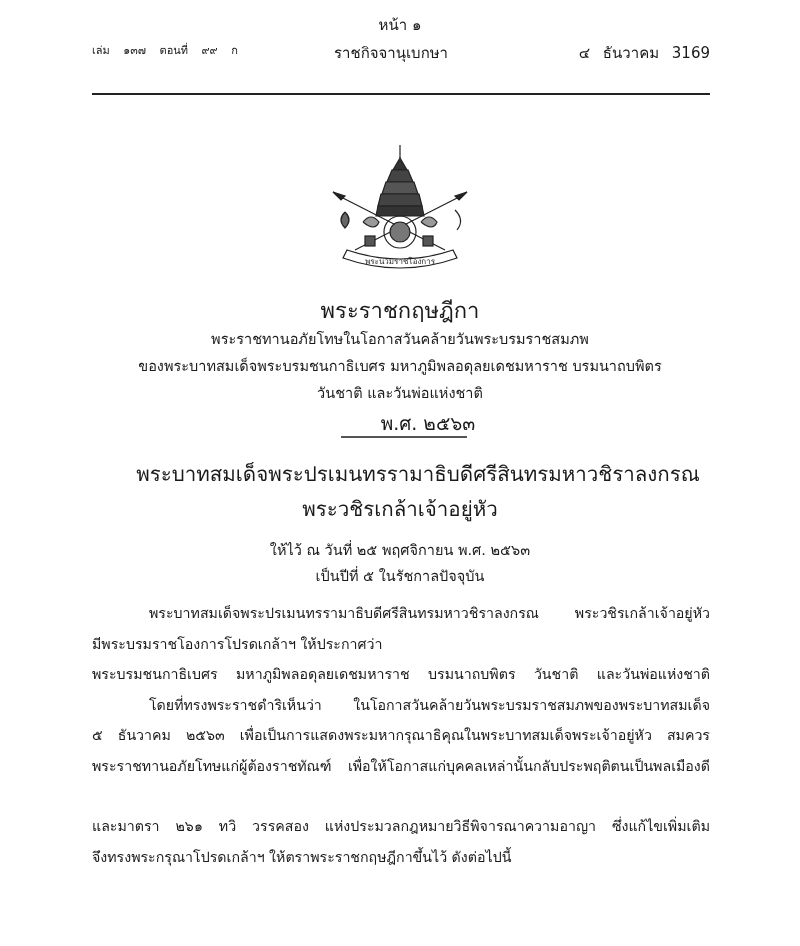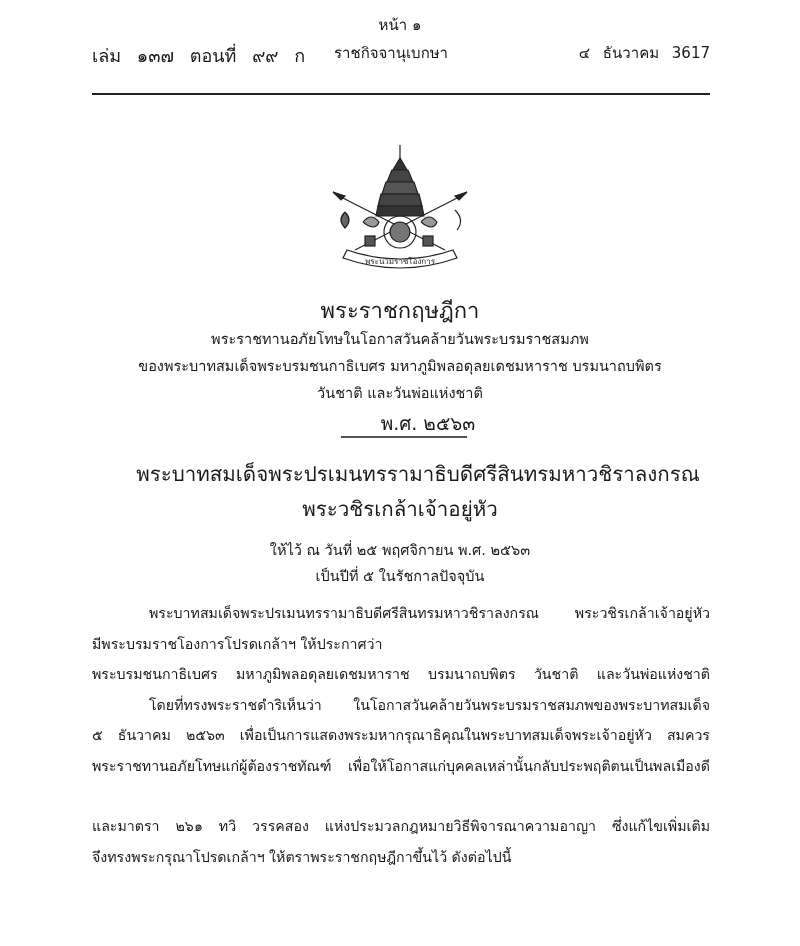--- a/index.html
+++ b/index.html
@@ -4,42 +4,42 @@
   <style>
     html, body { margin: 0; padding: 0; background: #ffffff; }
     body {
       width: 800px; height: 946px; position: relative; overflow: hidden;
       font-family: "DejaVu Sans", "Liberation Sans", sans-serif;
       color: #1a1a1a;
     }
     .abs { position: absolute; white-space: nowrap; }
     .center { left: 0; width: 800px; text-align: center; }
     .page-no { top: 13px; font-size: 15px; }
-    .hdr-left { left: 92px; top: 41px; font-size: 18px; word-spacing: 10px; }
+    .hdr-left { left: 92px; top: 41px; font-size: 11px; word-spacing: 10px; }
     .hdr-mid { left: 334px; top: 41px; font-size: 15px; }
     .hdr-right { right: 90px; top: 41px; font-size: 15px; word-spacing: 8px; }
     .hdr-rule { position: absolute; left: 92px; top: 93px; width: 618px; height: 2px; background: #222; }
     .emblem { position: absolute; left: 325px; top: 140px; width: 150px; height: 130px; }
     .title1 { top: 293px; font-size: 22px; }
     .sub { font-size: 14.5px; }
     .rule2 { position: absolute; left: 341px; top: 436px; width: 126px; height: 2px; background: #555; }
     .king { font-size: 20.5px; }
     .mid { font-size: 14.5px; }
     .para { position: absolute; left: 92px; width: 618px; font-size: 14.2px; line-height: 30.5px; text-align: justify; text-align-last: justify; }
     .para .ln { display: block; white-space: nowrap; text-align: justify; text-align-last: justify; }
     .para .ln.indent { padding-left: 57px; }
     .para .ln.last { text-align-last: left; }
   </style>
 </head>
 <body>
 
 <div class="abs center page-no">หน้า   ๑</div>
 <div class="abs hdr-left">เล่ม   ๑๓๗   ตอนที่   ๙๙   ก</div>
 <div class="abs hdr-mid">ราชกิจจานุเบกษา</div>
-<div class="abs hdr-right">๔   ธันวาคม   3617</div>
+<div class="abs hdr-right">๔   ธันวาคม   3169</div>
 <div class="hdr-rule"></div>
 
 <div class="emblem">
   <svg width="150" height="130" viewBox="0 0 150 130" xmlns="http://www.w3.org/2000/svg">
     <g stroke="#222" stroke-width="1.2" fill="none">
 
       <line x1="75" y1="5" x2="75" y2="18"></line>
       <path d="M75 18 L68 30 L82 30 Z" fill="#333"></path>
       <path d="M67 30 L62 42 L88 42 L83 30 Z" fill="#444"></path>
       <path d="M61 42 L57 54 L93 54 L89 42 Z" fill="#555"></path>

